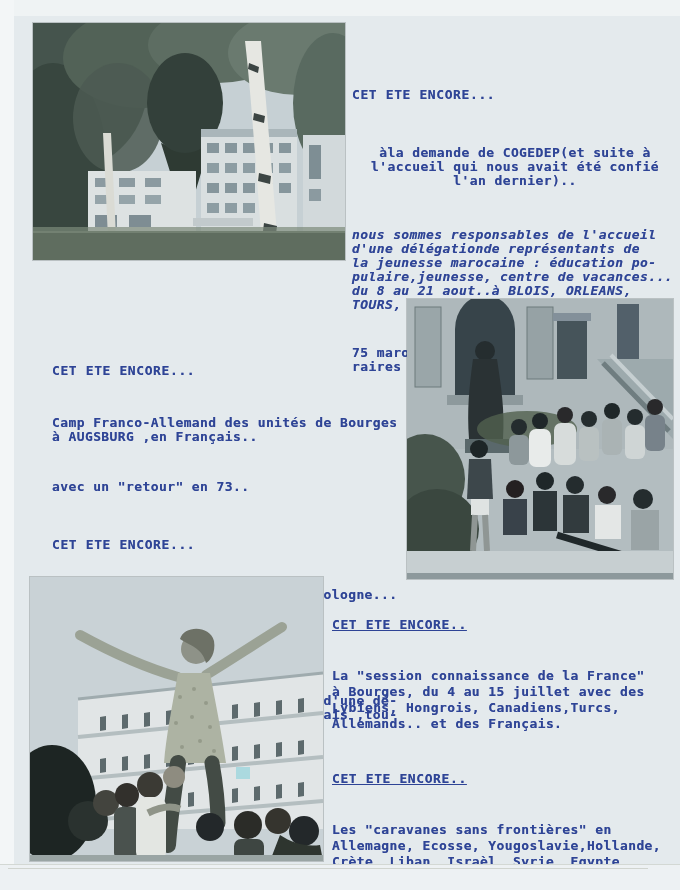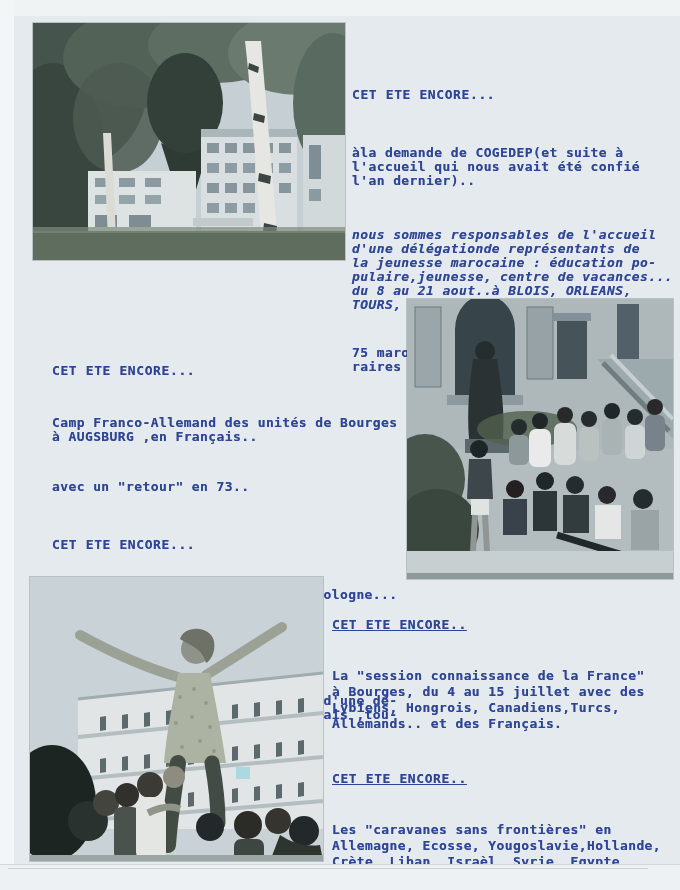--- a/index.html
+++ b/index.html
@@ -21,21 +21,21 @@
     font-weight:700;
     line-height:14px;
     letter-spacing:.4px;
     white-space:pre-wrap;
     text-shadow:0 0 .6px rgba(46,68,150,.55);
   }
   .txt p,.txt h3{margin:0;font-size:13px;font-weight:700;}
   .heading{letter-spacing:.6px;}
   .col-top-right{left:352px;top:60px;width:326px;}
   .col-top-right .heading{margin-bottom:16px;}
-  .col-top-right .p1{margin-bottom:12px;}
+  .col-top-right .p1{margin-bottom:12px;text-align:center;}
   .col-top-right .p2{margin-bottom:6px;font-style:italic;}
   .banner{left:18px;top:271px;width:652px;line-height:15px;}
   .col-mid-left{left:52px;top:336px;width:368px;}
   .col-mid-left .h1{margin-bottom:10px;}
   .col-mid-left .p1{margin-bottom:8px;}
   .col-mid-left .p2{margin-bottom:16px;}
   .col-mid-left .h2{margin-bottom:8px;}
   .col-mid-left .p3{margin-bottom:12px;}
   .col-mid-left .h3{margin-bottom:10px;}
   .col-bottom-right{left:332px;top:590px;width:346px;}

